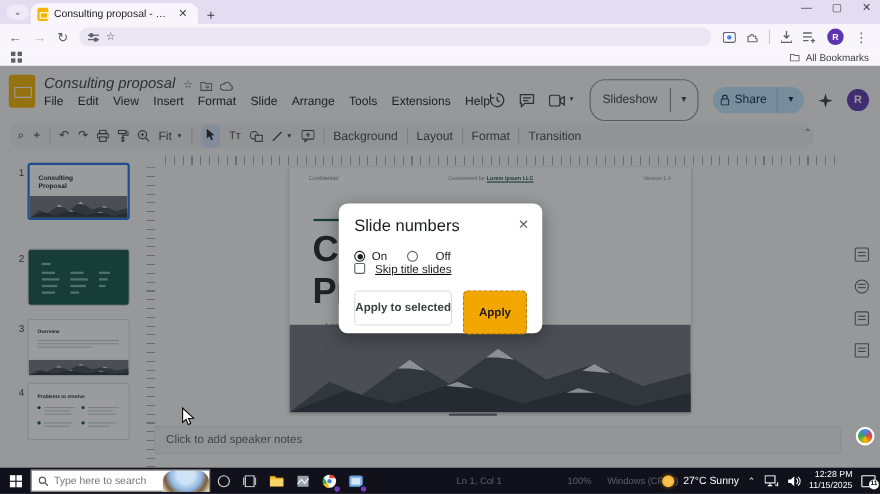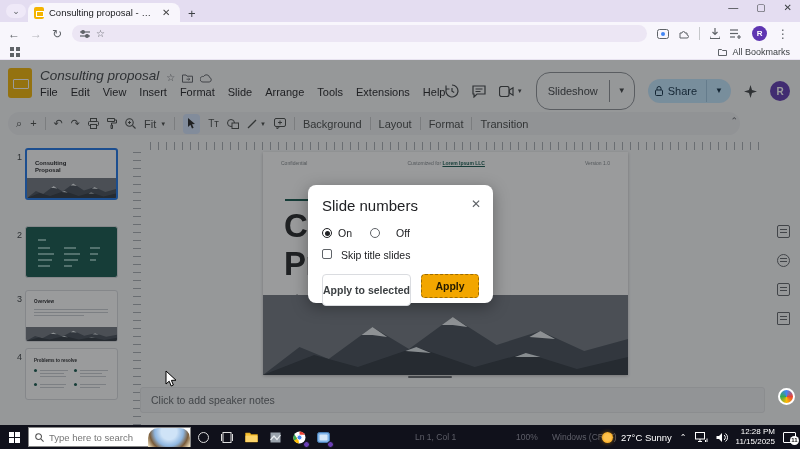--- a/index.html
+++ b/index.html
@@ -88,25 +88,25 @@
     background:conic-gradient(#4285f4,#ea4335,#fbbc04,#34a853,#4285f4); border:2px solid #fff; }
   .dialog { position:absolute; left:308px; top:125px; width:185px; height:118px; background:#fff; border-radius:8px; z-index:10;
     box-shadow:0 4px 16px rgba(0,0,0,.35); padding:12px 14px; }
   .dlg-title { font-size:15px; color:#202124; }
   .dlg-close { position:absolute; right:12px; top:12px; font-size:12px; color:#5f6368; }
   .dlg-radios { display:flex; gap:18px; margin-top:13px; align-items:center; }
   .radio { width:10px; height:10px; border:1.5px solid #5f6368; border-radius:50%; display:inline-flex; align-items:center; justify-content:center; }
   .radio.on { border-color:#202124; }
   .radio.on::after { content:""; width:5px; height:5px; border-radius:50%; background:#202124; }
   .dlg-lbl { font-size:10.5px; color:#202124; }
-  .dlg-check { display:flex; gap:9px; margin-top:10px; align-items:flex-start; }
+  .dlg-check { display:flex; gap:9px; align-items:flex-start;text-decoration:underline; }
   .checkbox { width:10px; height:10px; border:1.5px solid #5f6368; border-radius:2px; }
   .dlg-btns { display:flex; gap:10px; margin-top:13px; }
   .btn-outline { flex:1; height:32px; border:1px solid #dadce0; border-radius:4px; background:#fff; font-size:10.5px; font-weight:bold; color:#3c4043; display:flex; align-items:center; justify-content:center; }
-  .btn-apply { width:58px; height:24px; border:1px dashed rgba(90,60,0,.55); border-radius:4px; font-size:10.5px; font-weight:bold; color:#241a00; display:flex; align-items:center; justify-content:center;text-align:right; }
+  .btn-apply { width:58px; height:40px; border:1px dashed rgba(90,60,0,.55); border-radius:4px; font-size:10.5px; font-weight:bold; color:#241a00; display:flex; align-items:center; justify-content:center;text-align:right; }
 
   .cursor { position:absolute; left:165px; top:312px; z-index:12; }
 
   
   .taskbar { position:absolute; left:0; top:425px; width:800px; height:24px; background:#10111b; display:flex; align-items:center; color:#fff; }
   .tb-start { width:28px; display:flex; justify-content:center; }
   .win-logo { width:11px; height:11px; display:grid; grid-template-columns:5px 5px; grid-gap:1px; }
   .win-logo i { background:#fff; }
   .searchbox { width:163px; height:20px; background:#fff; border:1px solid #888; display:flex; align-items:center; padding:0 6px; gap:5px; position:relative; }
   .searchbox input { border:none; outline:none; width:100px; font-size:9.5px; font-family:inherit; color:#333; background:transparent; }

